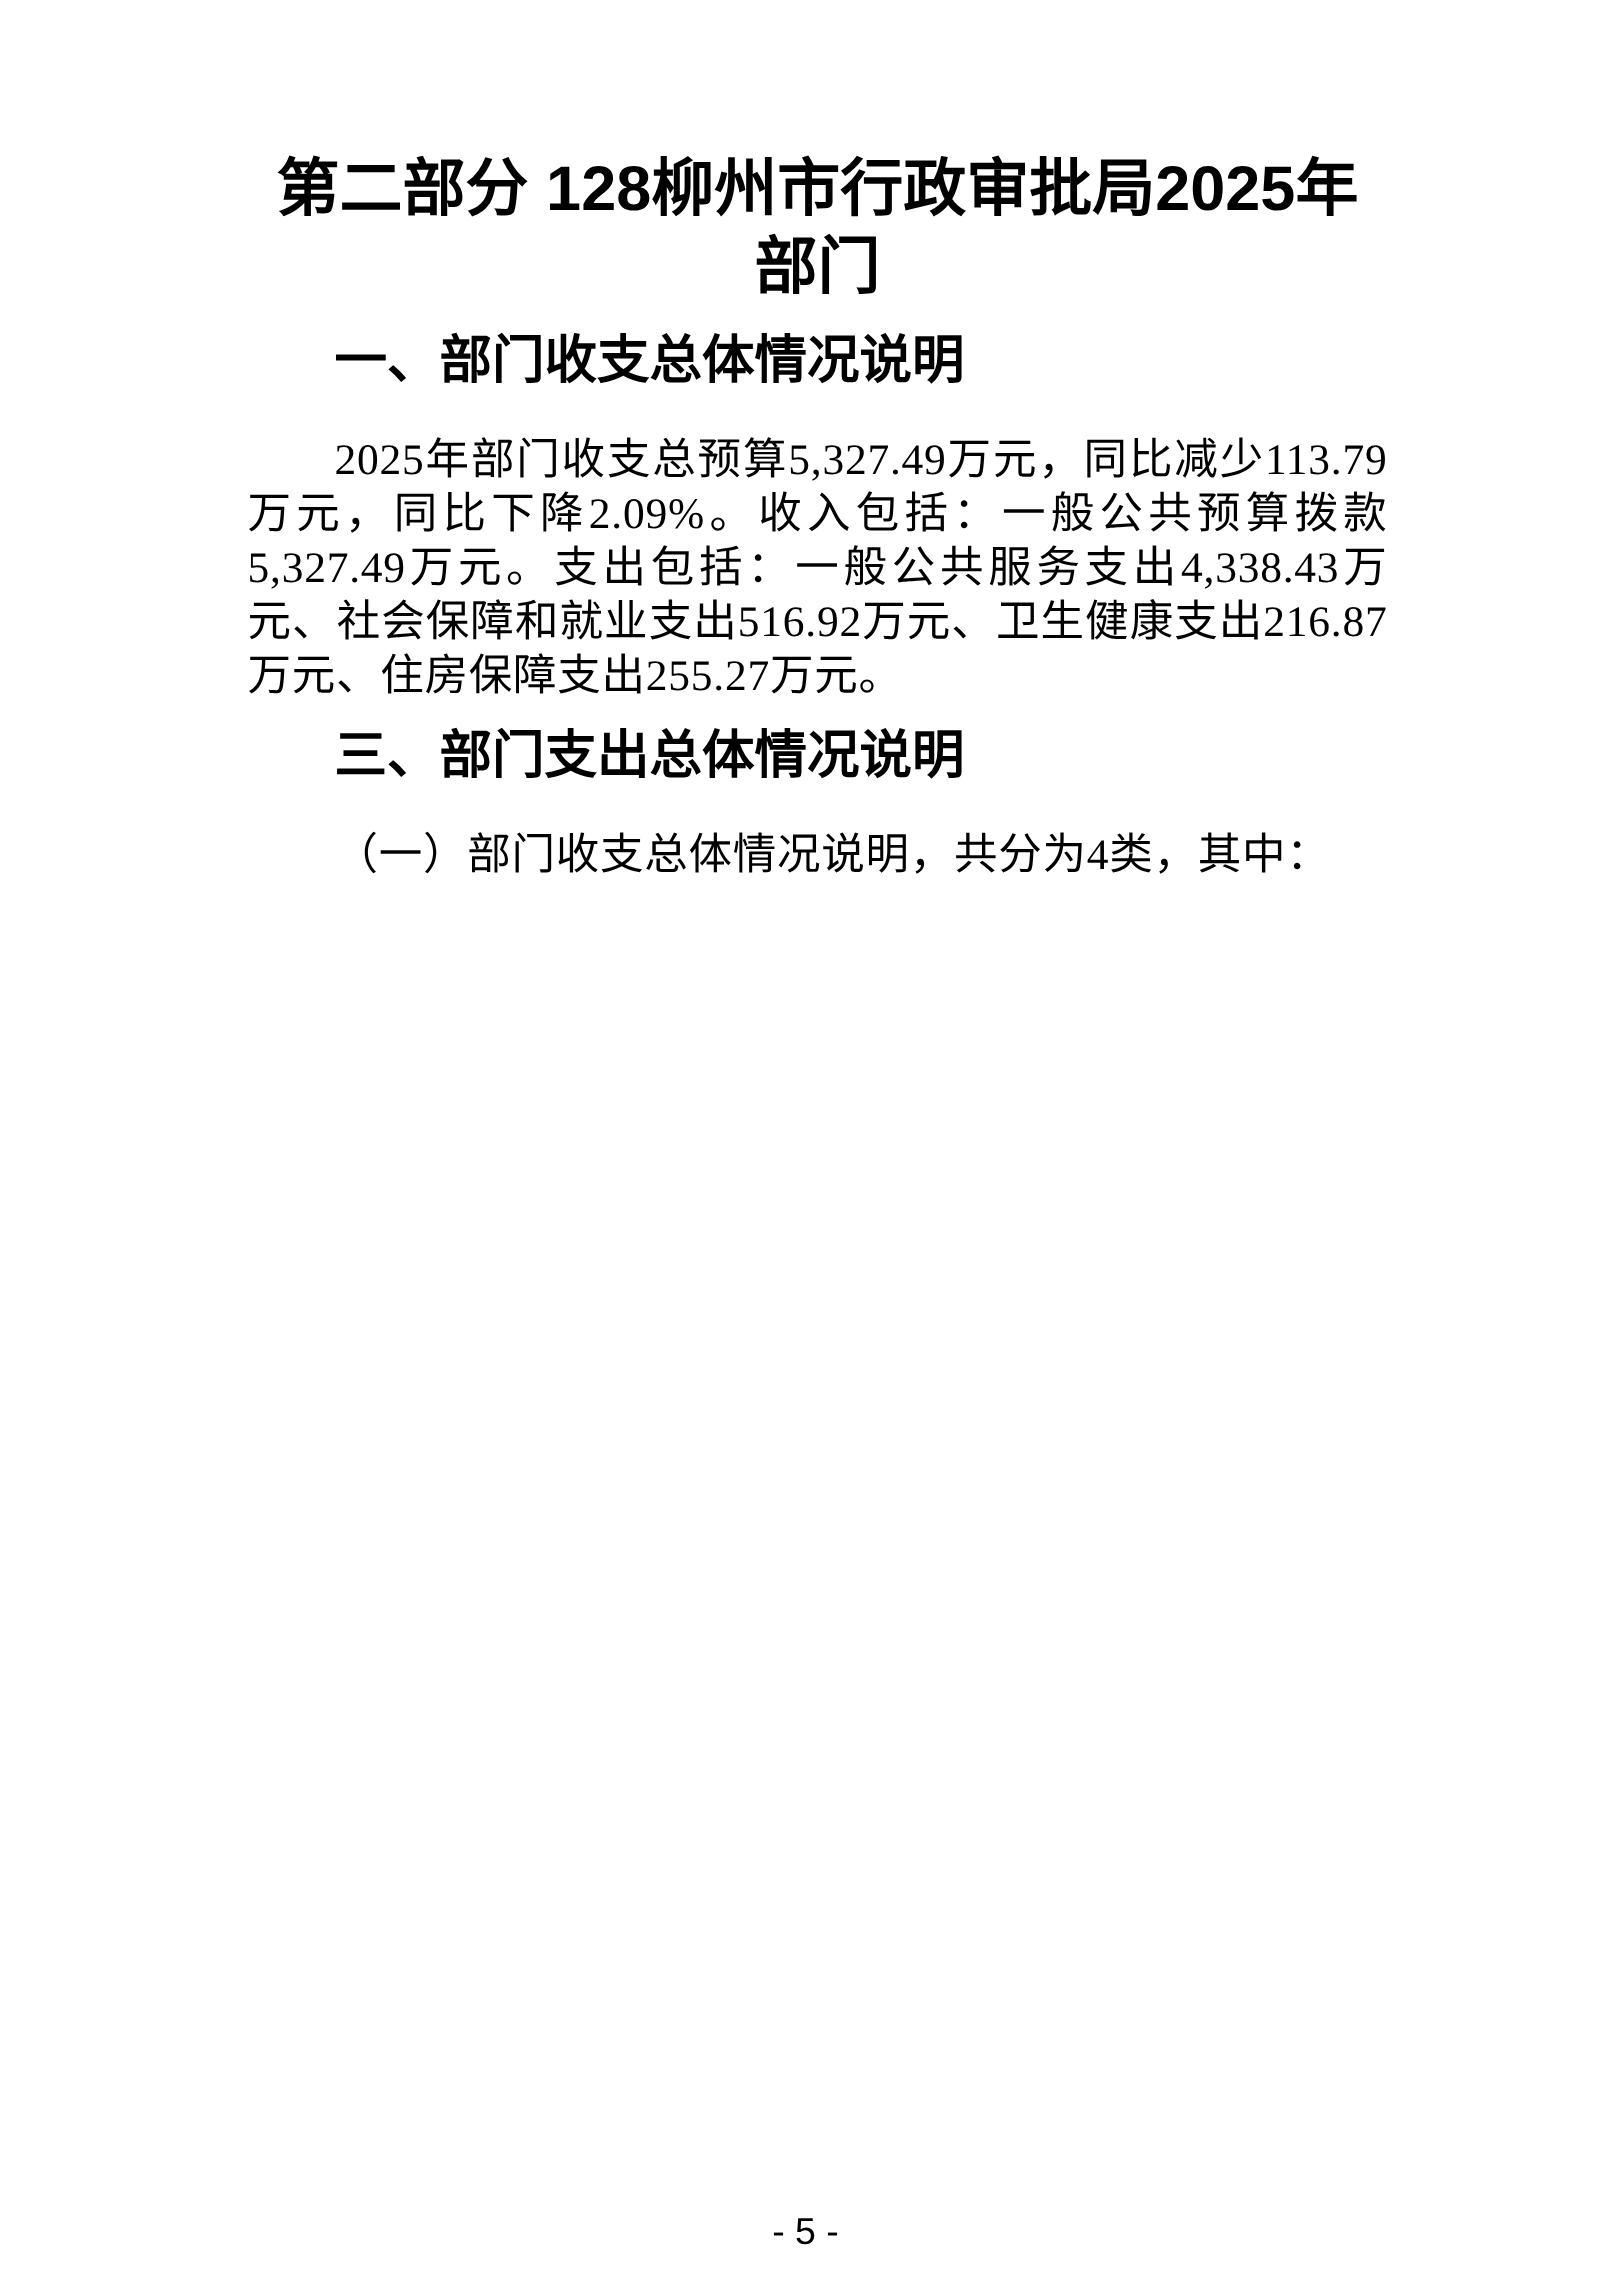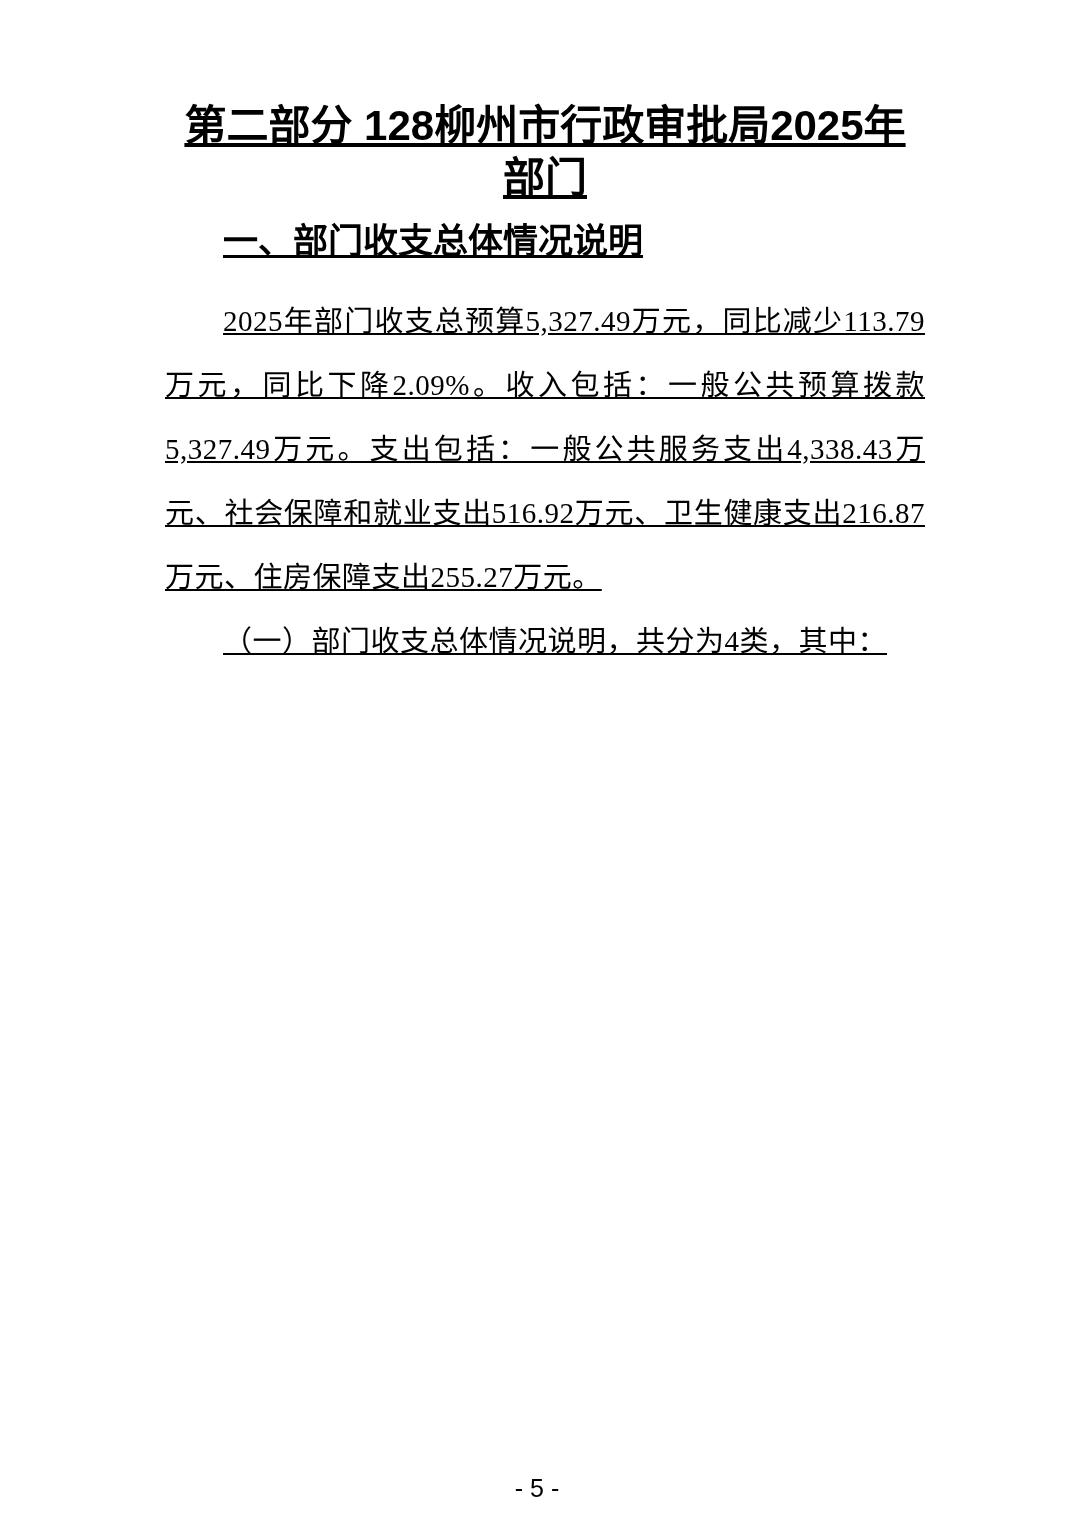--- a/index.html
+++ b/index.html
@@ -5,21 +5,20 @@
   * { margin: 0; padding: 0; box-sizing: border-box; }
   html, body { background: #ffffff; }
   .page {
     position: relative;
     width: 1064px;
     height: 1520px;
     margin: 0 auto;
     background: #ffffff;
     color: #000000;
     overflow: hidden;
-    text-decoration: underline;
   }
   .content {
     padding: 100px 144px 0 160px;
   }
   .doc-title {
     font-family: "Liberation Sans", "DejaVu Sans", sans-serif;
     font-weight: bold;
     font-size: 42px;
     line-height: 52px;
     text-align: center;
@@ -32,21 +31,21 @@
     font-size: 35px;
     line-height: 57px;
     text-indent: 58px;
     margin-top: 6px;
     margin-bottom: 20px;
   }
   p.body-para {
     font-family: "Liberation Serif", "DejaVu Serif", serif;
     font-weight: normal;
     font-size: 29px;
-    line-height: 64px;
+    line-height: 36px;
     text-align: justify;
     text-indent: 58px;
     letter-spacing: 0.5px;
   }
   .page-footer {
     position: absolute;
     bottom: 18px;
     left: 0;
     width: 100%;
     text-align: center;
@@ -66,19 +65,20 @@
       <span>第二部分 128柳州市行政审批局2025年部门</span>
     </h1>
 
     <section>
       <h2 class="section-heading">一、部门收支总体情况说明</h2>
       <p class="body-para">2025年部门收支总预算5,327.49万元，同比减少113.79万元，同比下降2.09%。收入包括：一般公共预算拨款5,327.49万元。支出包括：一般公共服务支出4,338.43万元、社会保障和就业支出516.92万元、卫生健康支出216.87万元、住房保障支出255.27万元。</p>
     </section>
 
 
     <section>
+      <h2 class="section-heading">三、部门支出总体情况说明</h2>
       <p class="body-para">（一）部门收支总体情况说明，共分为4类，其中：</p>
     </section>
 
   </div>
 
   <div class="page-footer">- 5 -</div>
 </div>
 
 </body></html>

